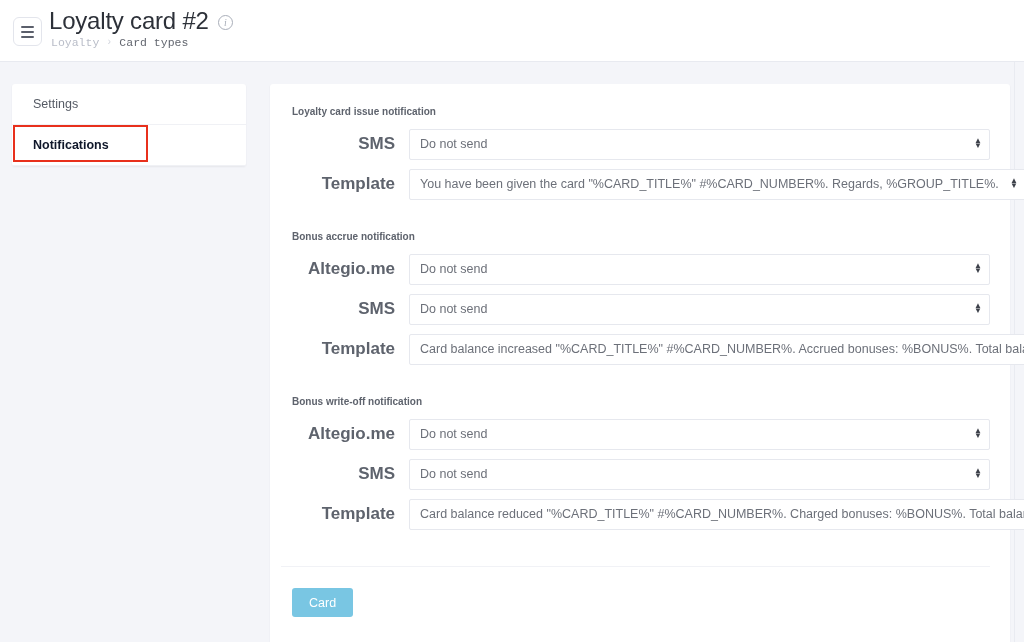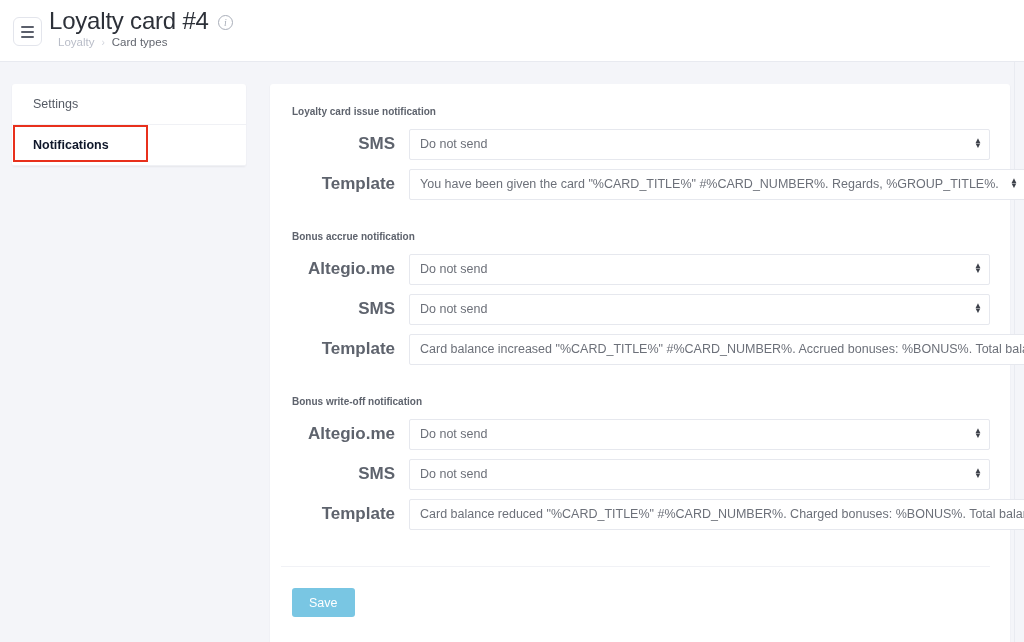--- a/index.html
+++ b/index.html
@@ -60,25 +60,26 @@
     font-style: italic;
     display: flex;
     align-items: center;
     justify-content: center;
     line-height: 1;
     margin-top: 3px;
     cursor: pointer;
   }
   .breadcrumb {
     position: absolute;
-    left: 58px; top: 36px;
+    left: 51px; top: 36px;
     display: flex;
     align-items: center;
     gap: 7px;
     font-size: 11.5px;
+    font-family: Liberation Mono, monospace;
   }
   .crumb-root { color: #b9bdc8; cursor: pointer; }
   .crumb-sep {
     color: #d2d5dd;
     font-size: 10px;
   }
   .crumb-current { color: #62666f; cursor: pointer; }
 
   
   .body-area {
@@ -225,21 +226,21 @@
 
 <div class="topbar">
 
   <div class="hamburger-btn">
     <span></span>
     <span></span>
     <span></span>
   </div>
 
   <div class="title-row">
-    <div class="page-title">Loyalty card #4</div>
+    <div class="page-title">Loyalty card #2</div>
     <div class="info-icon">i</div>
   </div>
 
   <div class="breadcrumb">
     <span class="crumb-root">Loyalty</span>
     <span class="crumb-sep">›</span>
     <span class="crumb-current">Card types</span>
   </div>
 
 </div>
@@ -350,16 +351,16 @@
           <div class="select-box">
             <span class="select-text">Card balance reduced "%CARD_TITLE%" #%CARD_NUMBER%. Charged bonuses: %BONUS%. Total balance: %BALANCE%.</span>
 
           </div>
         </div>
       </div>
     </div>
 
     <hr class="form-divider">
 
-    <button class="save-btn">Save</button>
+    <button class="save-btn">Card</button>
 
   </div>
 </div>
 
 </body></html>

